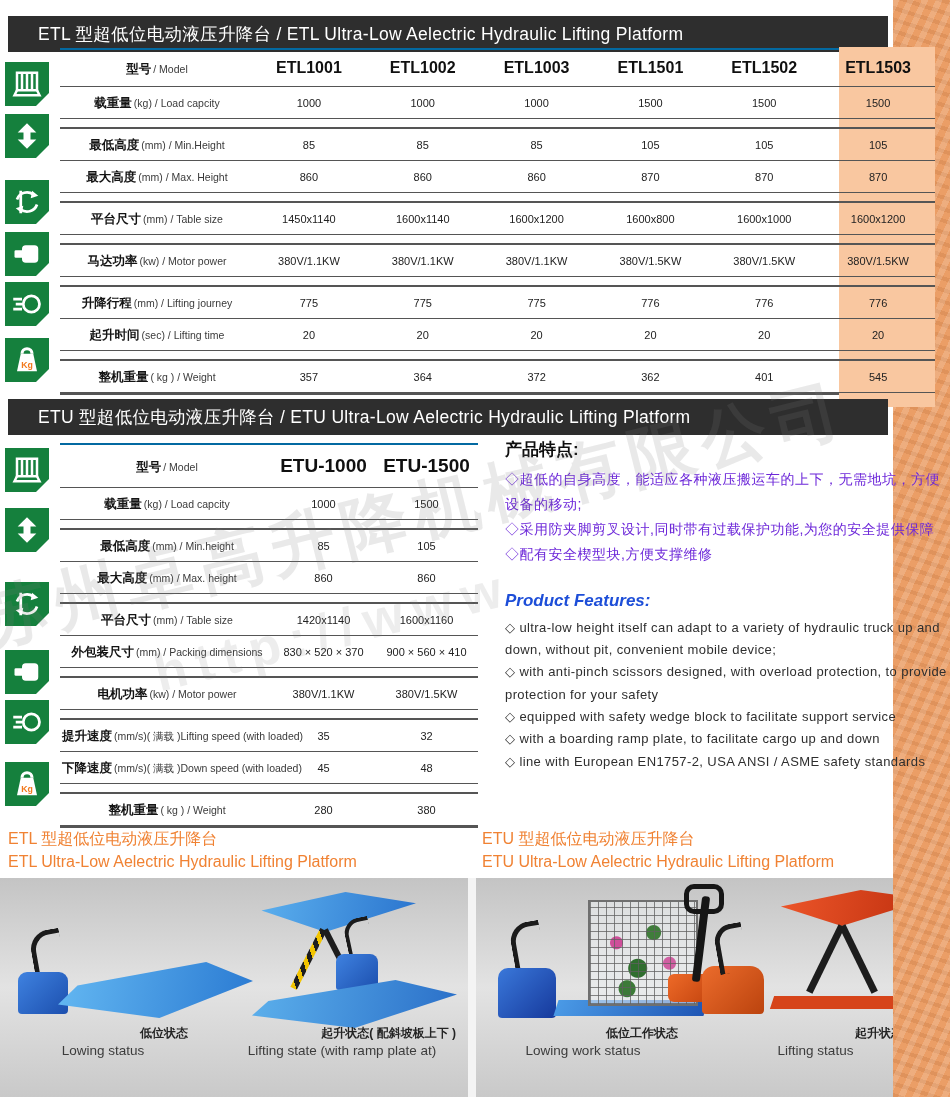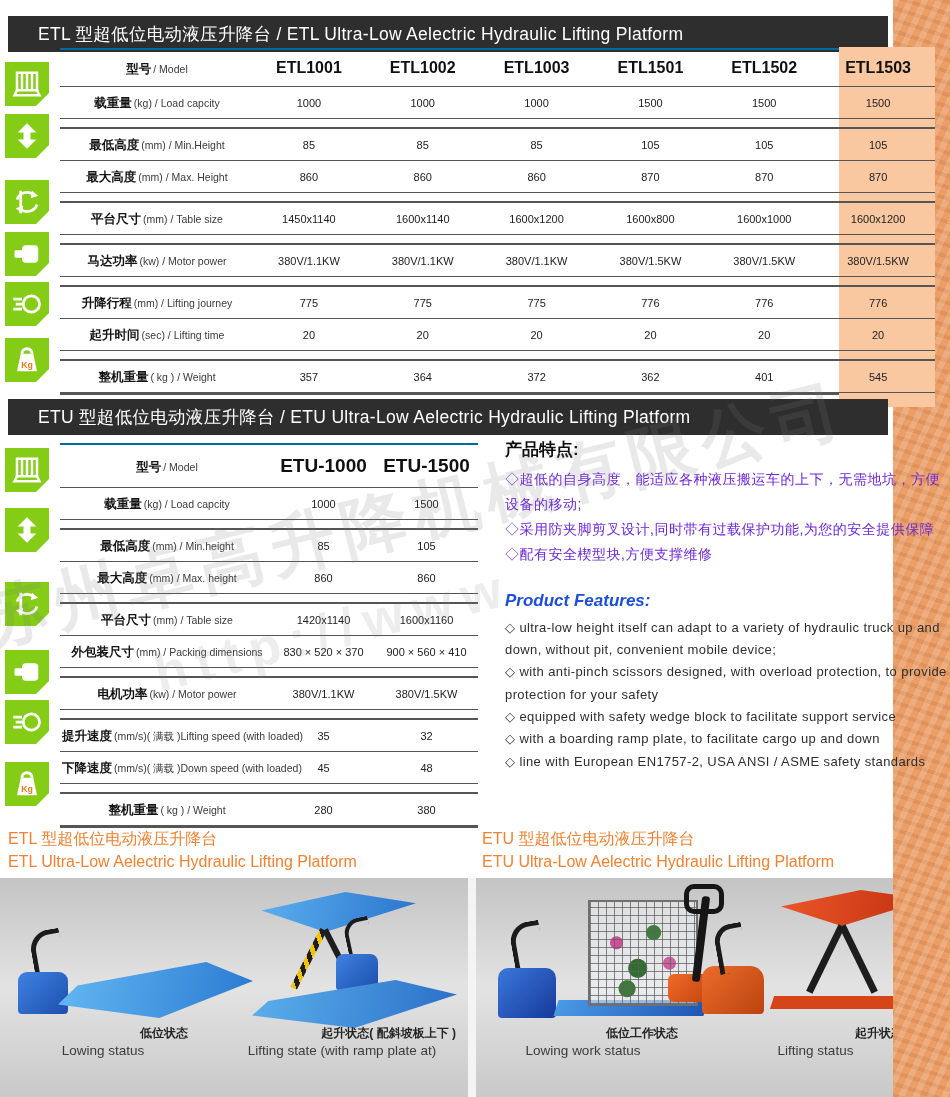--- a/index.html
+++ b/index.html
@@ -12,21 +12,21 @@
     background-image:repeating-linear-gradient(115deg,rgba(255,255,255,.16) 0 6px,rgba(255,255,255,0) 6px 13px),
                      repeating-linear-gradient(18deg,rgba(150,75,25,.14) 0 4px,rgba(0,0,0,0) 4px 11px);}
 
   
   .bar{position:absolute;left:8px;width:880px;height:36px;background:#2e2e2e;color:#fff;
        display:flex;align-items:center;padding-left:30px;box-sizing:border-box;
        font-size:17.5px;letter-spacing:.3px;z-index:2;}
   #bar-etl{top:16px;align-items:center;} #bar-etu{top:399px;}
 
   
-  .oicon{position:absolute;left:5px;width:44px;height:44px;background:#84cc16;z-index:2;
+  .oicon{position:absolute;left:5px;width:44px;height:44px;background:#15803d;z-index:2;
          display:flex;align-items:center;justify-content:center;
          clip-path:polygon(0 0,100% 0,100% calc(100% - 13px),calc(100% - 13px) 100%,0 100%);}
   .oicon svg{display:block;}
 
   
   .spec-table{position:absolute;z-index:2;border-top:2px solid #0369a1;border-bottom:2px solid #555;}
   #etl-table{left:60px;top:48px;width:875px;}
   #etu-table{left:60px;top:443px;width:418px;}
   .spec-row{display:grid;align-items:center;border-bottom:1px solid #555;position:relative;z-index:1;min-height:31px;}
   .model-row{min-height:36px;}

